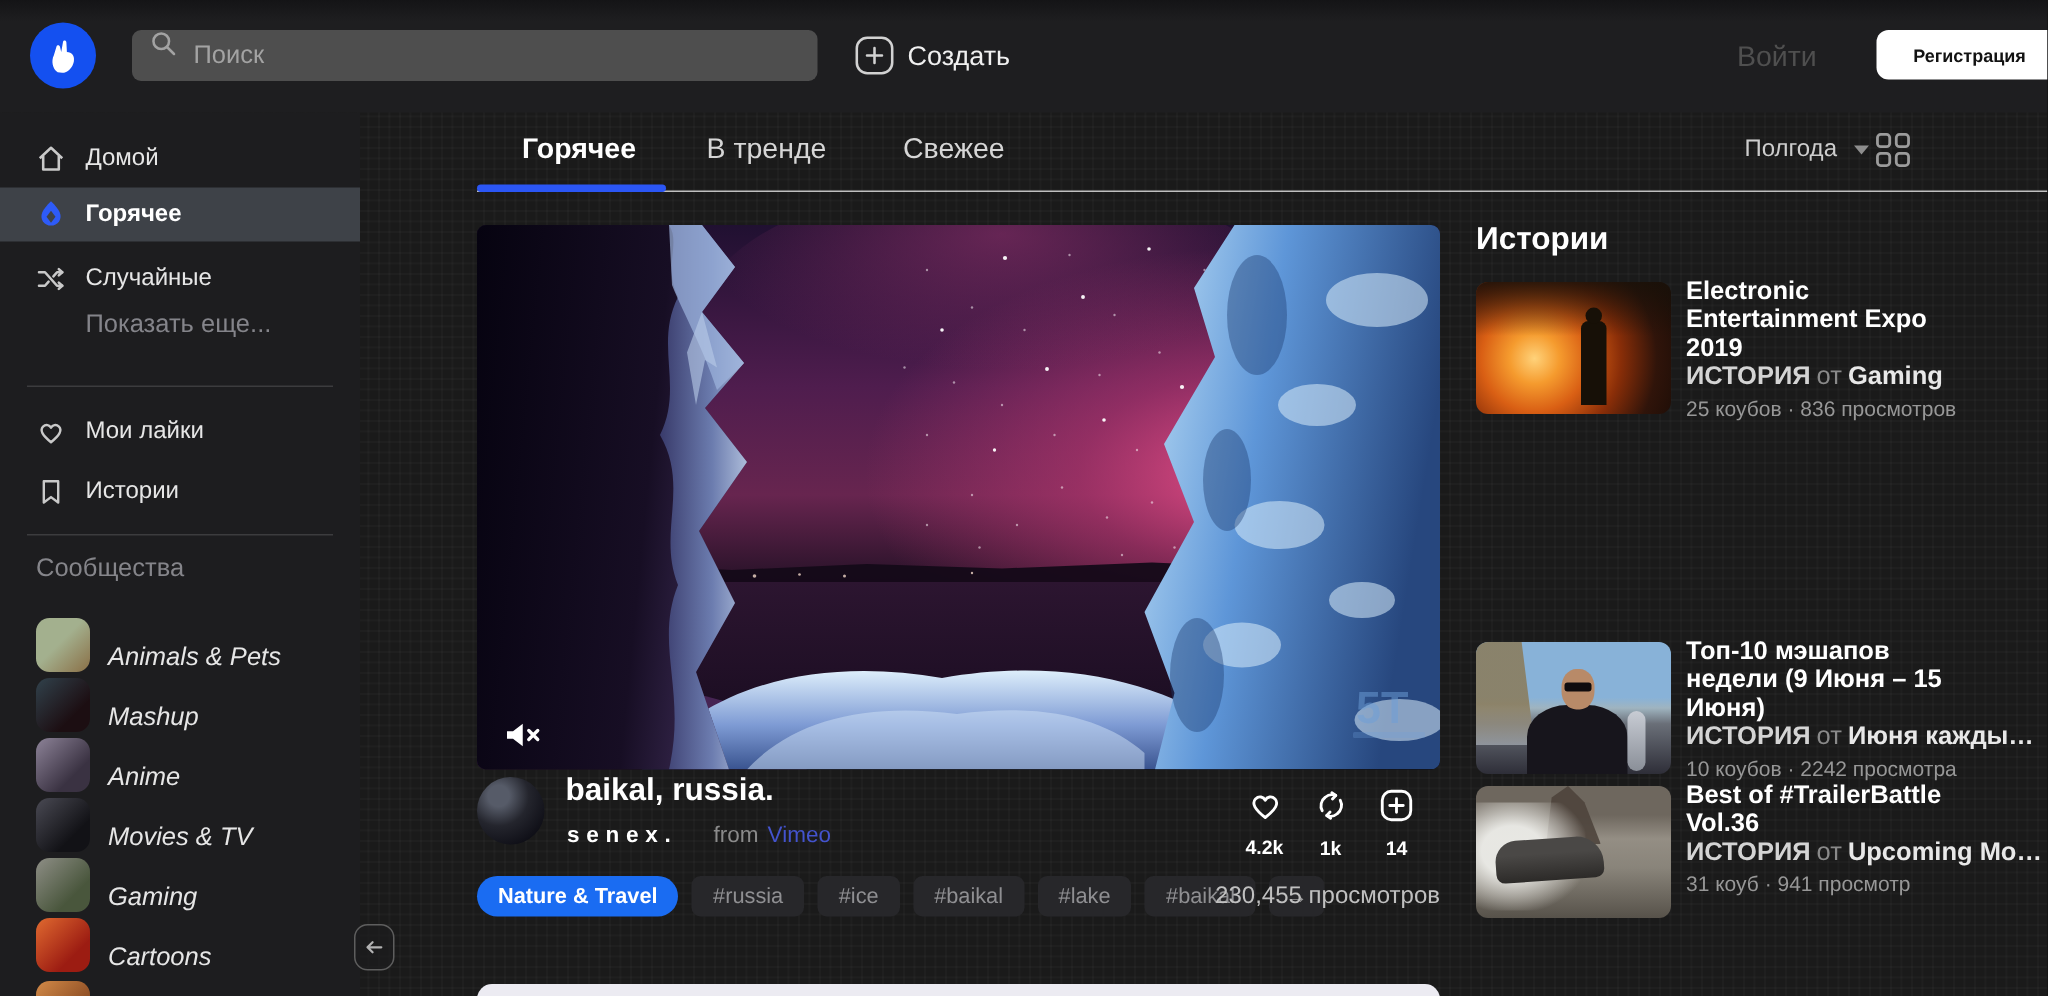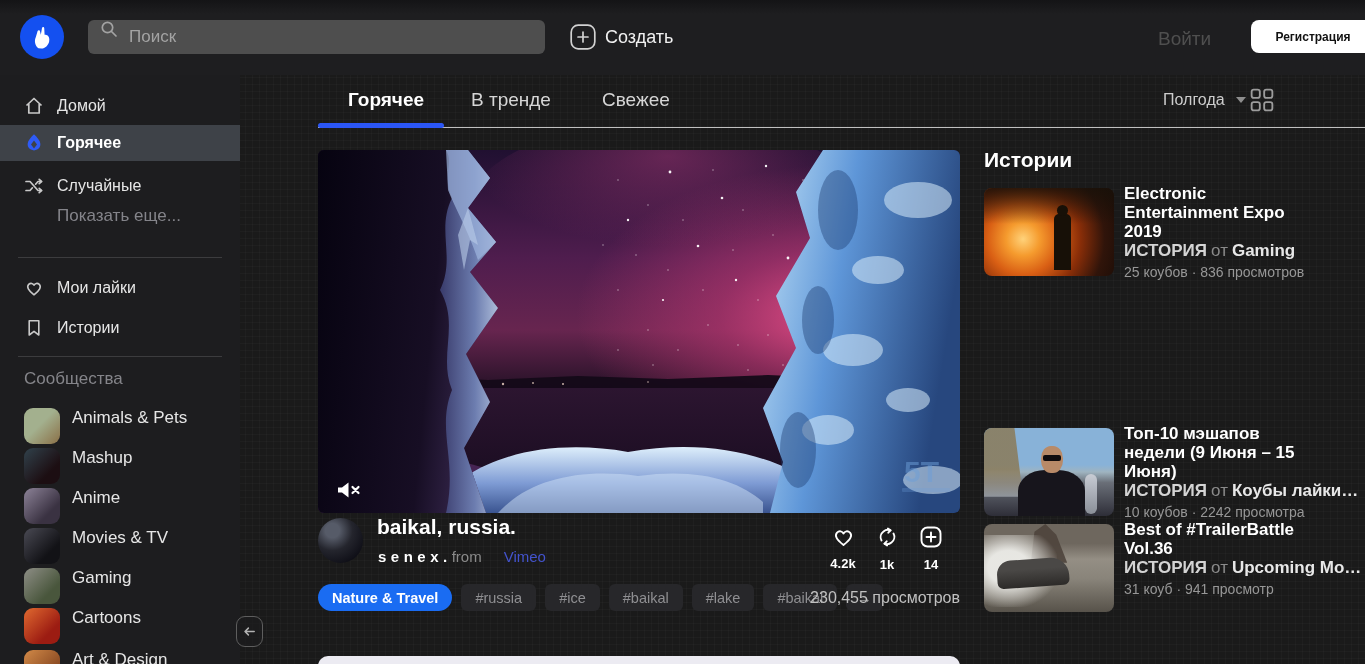--- a/index.html
+++ b/index.html
@@ -31,21 +31,21 @@
   .sidebar{position:absolute;left:0;top:75px;width:240px;height:589px;background:#1d1d1f;z-index:4;}
   .srow{position:absolute;left:0;width:240px;height:30px;display:flex;align-items:center;
     cursor:pointer;}
   .srow .sic{margin-left:24px;width:20px;height:20px;flex:0 0 auto;}
   .srow .slbl{margin-left:13px;font-size:16px;color:#e6e6e6;}
   .srow.active{height:36px;background:#3e4248;}
   .srow.active .slbl{font-weight:bold;color:#fff;}
   .showmore{position:absolute;left:57px;font-size:17px;color:#84848a;cursor:pointer;}
   .sdiv{position:absolute;left:18px;width:204px;height:1px;background:#3c3c3e;}
   .sheading{position:absolute;left:24px;font-size:17px;color:#85858a;}
-  .crow{position:absolute;left:0;width:240px;height:40px;display:flex;align-items:flex-start;cursor:pointer;}
+  .crow{position:absolute;left:0;width:240px;height:40px;display:flex;align-items:flex-end;cursor:pointer;font-style:italic;}
   .cav{margin-left:24px;width:36px;height:36px;border-radius:9px;flex:0 0 auto;}
   .clbl{margin-left:12px;font-size:17px;color:#e6e6e6;white-space:nowrap;}
   .av0{background:linear-gradient(135deg,#a3b08e 0 45%,#8a6f46);}
   .av1{background:linear-gradient(135deg,#31424c,#1c0e12 70%);}
   .av2{background:linear-gradient(135deg,#8d8398,#3a3242 70%);}
   .av3{background:linear-gradient(135deg,#4a4a54,#121216 70%);}
   .av4{background:linear-gradient(135deg,#8e8e86,#49563c 70%);}
   .av5{background:linear-gradient(135deg,#e06a30,#9c1c12 70%);}
   .av6{background:linear-gradient(135deg,#d28a48,#8a4a22 70%);}
   .collapse{position:absolute;left:236px;top:616px;width:27px;height:31px;z-index:6;
@@ -65,22 +65,22 @@
   .player{position:absolute;left:318px;top:150px;width:642px;height:363px;border-radius:6px;
     overflow:hidden;background:#000;cursor:pointer;}
   .player svg.scene{display:block;width:642px;height:363px;}
   .mute{position:absolute;left:18px;bottom:12px;width:26px;height:22px;cursor:pointer;}
   
   .cavatar{position:absolute;left:318px;top:518px;width:45px;height:45px;border-radius:50%;
     background:radial-gradient(circle at 32% 28%,#565b68 0 16%,#24252d 45%,#0e0e16 80%);cursor:pointer;}
   .ctitle{position:absolute;left:377px;top:515px;font-size:21px;font-weight:bold;color:#fff;}
   .byline{position:absolute;left:378px;top:548px;font-size:15px;display:flex;align-items:baseline;}
   .cauthor{color:#fff;font-weight:600;letter-spacing:4.5px;cursor:pointer;}
-  .cfrom{color:#8a8a8a;margin-left:0;}
-  .csource{color:#4353cd;margin-left:22px;cursor:pointer;}
+  .cfrom{color:#8a8a8a;margin-left:24px;}
+  .csource{color:#4353cd;margin-left:6px;cursor:pointer;}
   .stat{position:absolute;top:526px;width:44px;text-align:center;cursor:pointer;}
   .stat .cnt{display:block;margin-top:5px;font-size:13px;font-weight:bold;color:#fff;}
   
   .tagsrow{position:absolute;left:318px;top:584px;display:flex;gap:9px;align-items:center;}
   .tag{height:27px;display:flex;align-items:center;padding:0 14px;border-radius:6px;
     background:#27272a;color:#8f8f92;font-size:14.5px;cursor:pointer;white-space:nowrap;}
   .tag.blue{background:#1a6cf2;color:#fff;font-weight:bold;border-radius:15px;}
   .tag.arrow{padding:0 11px;color:#9a9a9a;}
   .views{position:absolute;top:589px;left:760px;width:200px;text-align:right;font-size:16px;color:#c0c0c0;}
   .nextpeek{position:absolute;left:318px;top:656px;width:642px;height:10px;background:#ecebf2;
@@ -444,21 +444,21 @@
 
   <div class="story" style="top:428px">
     <div class="thumb t3">
       <div class="tower"></div>
       <div class="torso"></div>
       <div class="head"></div>
       <div class="arm"></div>
     </div>
     <div class="stext">
       <div class="stitle">Топ-10 мэшапов недели (9 Июня – 15 Июня)</div>
-      <div class="smeta"><span class="stype">ИСТОРИЯ</span><span class="sfrom">от</span><span class="schan">Коубы лайки…</span></div>
+      <div class="smeta"><span class="stype">ИСТОРИЯ</span><span class="sfrom">от</span><span class="schan">Июня кажды…</span></div>
       <div class="sstats">10 коубов · 2242 просмотра</div>
     </div>
   </div>
 
   <div class="story" style="top:524px">
     <div class="thumb t4">
       <div class="bld"></div>
       <div class="smoke"></div>
       <div class="car"></div>
     </div>

